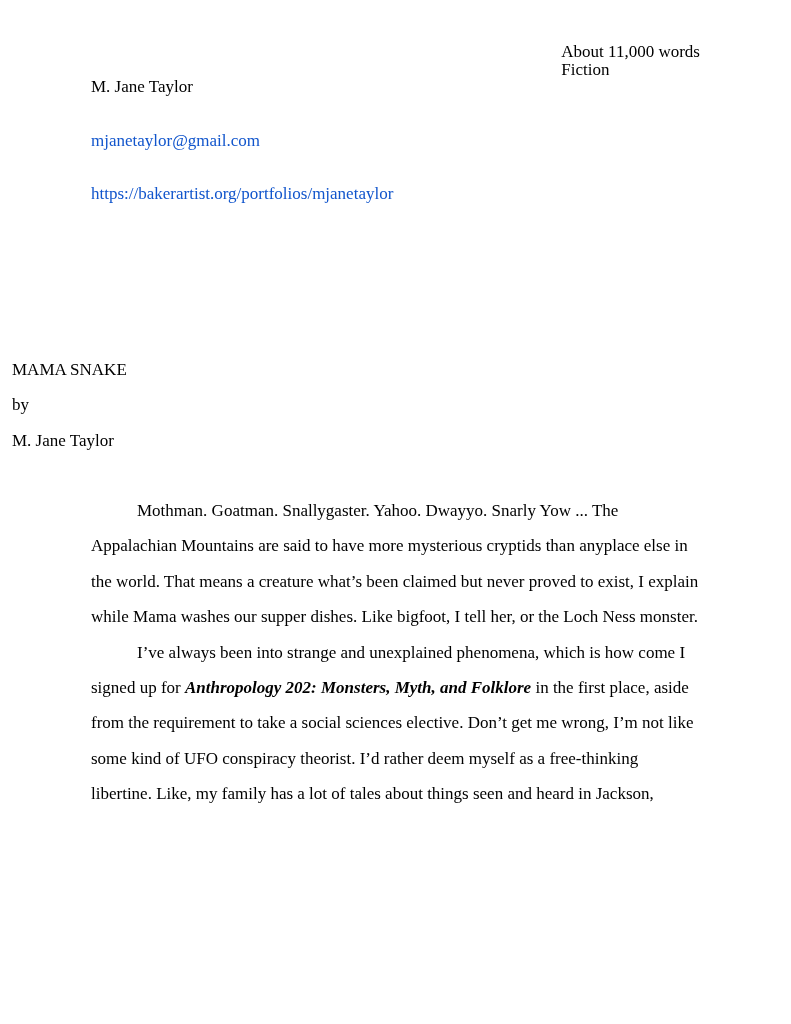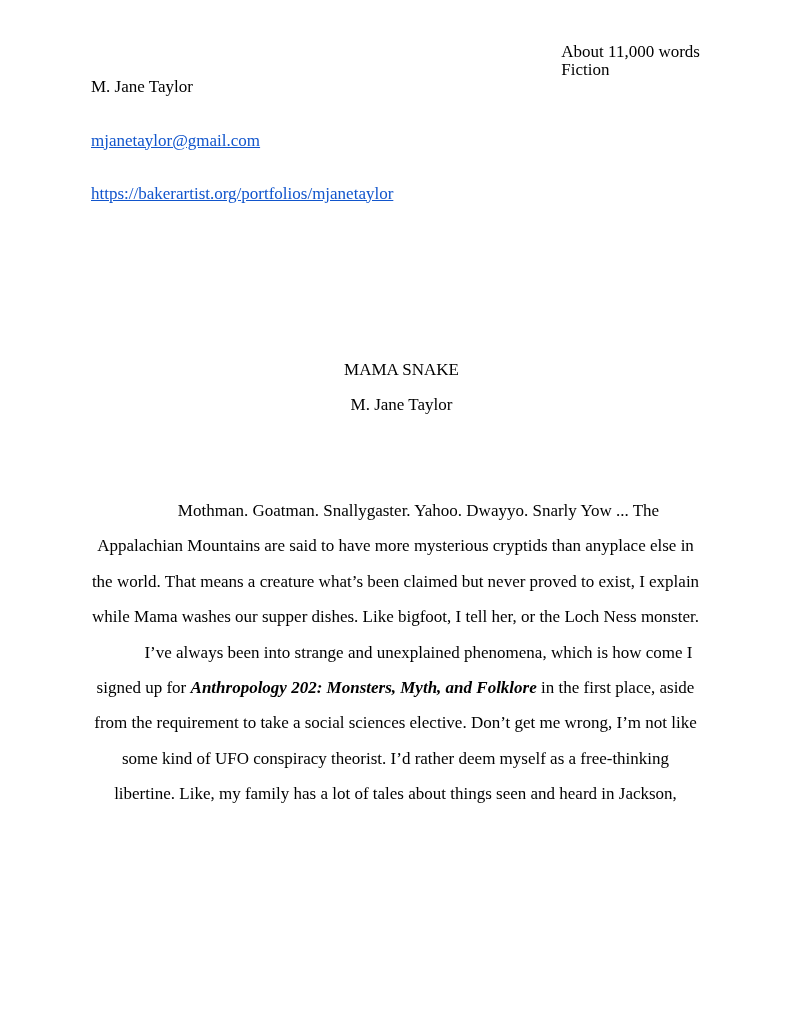--- a/index.html
+++ b/index.html
@@ -30,41 +30,40 @@
   .contact-block {
     line-height: 17.7px;
     white-space: pre-wrap;
   }
   .meta-block {
     line-height: 17.7px;
     text-align: left;
   }
   a.doc-link {
     color: #1155cc;
-    text-decoration: underline;
     cursor: pointer;
   }
   
   .title-block {
     position: absolute;
     top: 352px;
     left: 12px;
     right: 0;
-    text-align: center;
+    text-align: left;
     line-height: 35.4px;
     font-family: Liberation Serif, serif;
   }
   
   .body-block {
     position: absolute;
     top: 493px;
     left: 91px;
     width: 609px;
     line-height: 35.4px;
-    text-align: center;
+    text-align: left;
   }
   .para {
     margin: 0;
     text-indent: 46px;
   }
   .italic {
     font-style: italic;
     font-weight: bold;
   }
 </style>
@@ -80,20 +79,21 @@
       <div class="contact-line"><a class="doc-link">https://bakerartist.org/portfolios/mjanetaylor</a></div>
     </div>
     <div class="meta-block">
       <div>About 11,000 words</div>
       <div>Fiction</div>
     </div>
   </div>
 
   <div class="title-block">
     <div>MAMA SNAKE</div>
+    <div>by</div>
     <div>M. Jane Taylor</div>
   </div>
 
   <div class="body-block">
     <p class="para"><span>Mothman. Goatman. Snallygaster. Yahoo. Dwayyo. Snarly Yow ... The Appalachian Mountains are said to have more mysterious cryptids than anyplace else in the world. That means a creature what’s been claimed but never proved to exist, I explain while Mama washes our supper dishes. Like bigfoot, I tell her, or the Loch Ness monster.</span></p>
     <p class="para"><span>I’ve always been into strange and unexplained phenomena, which is how come I signed up for </span><span class="italic">Anthropology 202: Monsters, Myth, and Folklore</span><span> in the first place, aside from the requirement to take a social sciences elective. Don’t get me wrong, I’m not like some kind of UFO conspiracy theorist. I’d rather deem myself as a free-thinking libertine. Like, my family has a lot of tales about things seen and heard in Jackson,</span></p>
   </div>
 
 </div>
 

